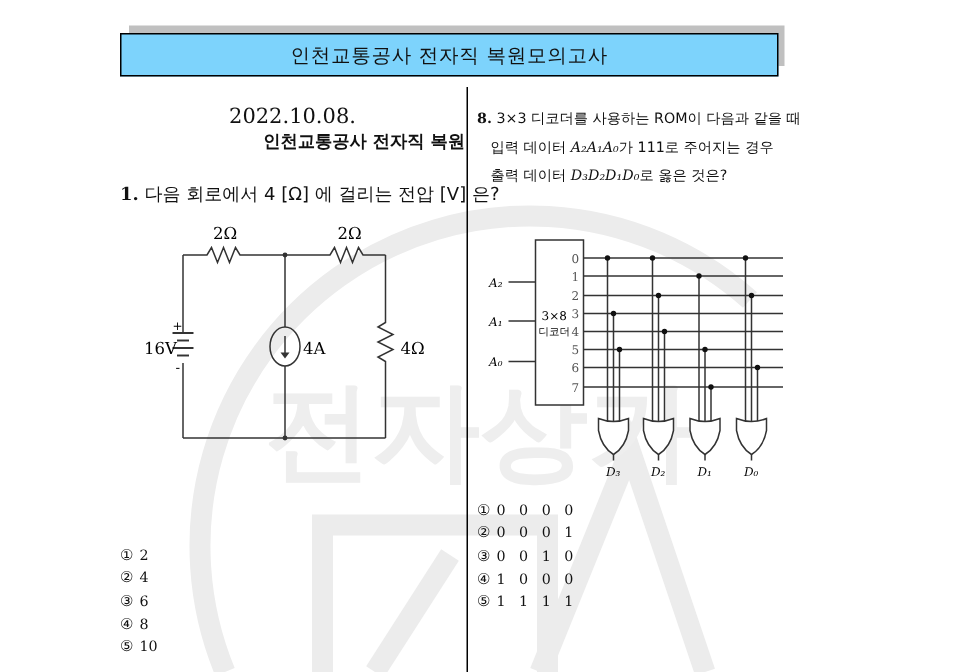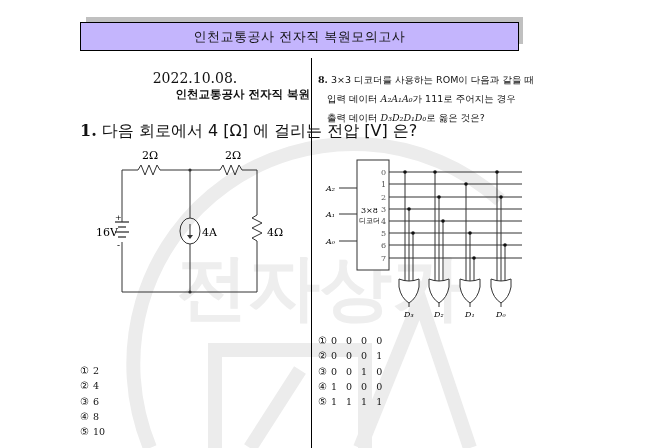--- a/index.html
+++ b/index.html
@@ -3,29 +3,29 @@
 <meta charset="utf-8">
 <style>
   html, body { margin: 0; padding: 0; }
   body {
     width: 652px; height: 448px; position: relative; overflow: hidden;
     background: #ffffff; font-family: "DejaVu Serif", "Liberation Serif", serif; color: #111;
   }
   .abs { position: absolute; }
   .title-shadow { left: 86px; top: 17px; width: 437px; height: 27px; background: #c0c0c0; }
   .title-box {
-    left: 80px; top: 22px; width: 437px; height: 27px; background: #c4b5fd;
+    left: 80px; top: 22px; width: 437px; height: 27px; background: #7dd3fc;
     border: 1px solid #000; display: flex; align-items: center; justify-content: center;
     font-family: "DejaVu Sans", sans-serif; font-size: 13px; letter-spacing: 0.5px;
   }
   .divider { left: 311px; top: 58px; width: 1px; height: 390px; background: #000; }
   .watermark { left: 0; top: 0; width: 652px; height: 448px; pointer-events: none; }
   .date { left: 80px; top: 70px; width: 230px; text-align: center; font-size: 14px; }
   .subtitle { left: 80px; top: 87px; width: 230px; text-align: right; font-size: 11.5px; font-weight: bold; font-family: "DejaVu Sans", sans-serif; }
-  .q1 { left: 80px; top: 121px; font-size: 16px; font-family: "DejaVu Sans", sans-serif; white-space: nowrap; }
+  .q1 { left: 80px; top: 121px; font-size: 12px; font-family: "DejaVu Sans", sans-serif; white-space: nowrap; }
   .q1 b, .q8 b { font-family: "DejaVu Serif", serif; }
   .q8 { left: 318px; top: 70px; font-size: 9.5px; font-family: "DejaVu Sans", sans-serif; line-height: 19px; white-space: nowrap; }
   .q8 .ind { padding-left: 9px; }
   .q8 i { font-family: "DejaVu Serif", serif; font-style: italic; }
   .choices { font-size: 9.5px; font-family: "DejaVu Serif", serif; line-height: 15.3px; }
   .choices1 { left: 80px; top: 326px; margin-top: 37px; }
   .choices8 { left: 318px; top: 333px; letter-spacing: 3px; }
   .choice { white-space: nowrap; }
   .num { font-size: 10px; letter-spacing: 0; margin-right: 4px; }
   svg text { font-family: "DejaVu Serif", serif; }

